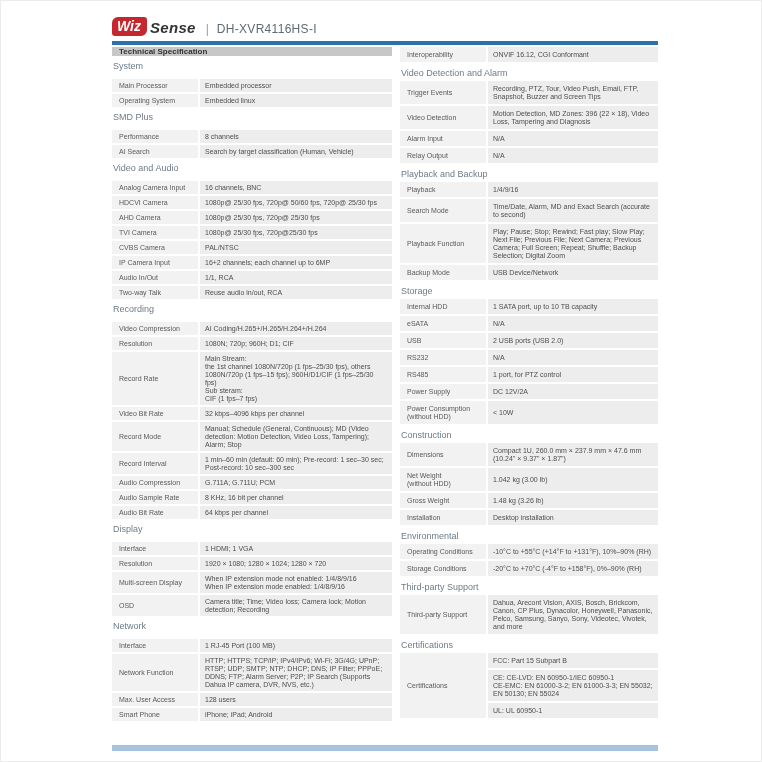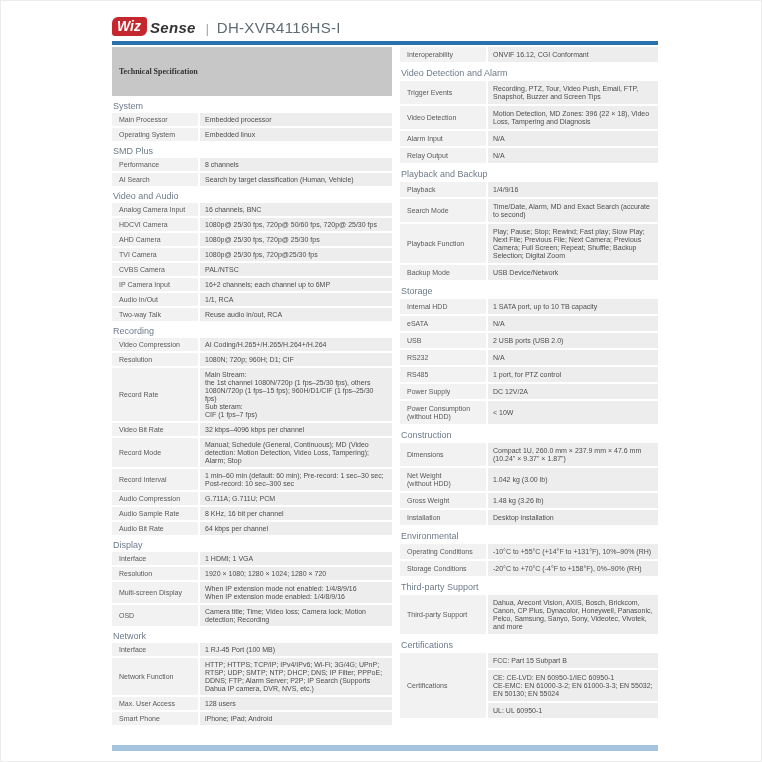--- a/index.html
+++ b/index.html
@@ -15,37 +15,37 @@
   .logo-wiz{
     background:var(--accent-red,#c4272e);color:#ffffff;
     font-style:italic;font-weight:bold;font-size:14px;line-height:14px;
     padding:2px 6px 3px 5px;border-radius:6px 3px 6px 3px;
   }
   .logo-sense{
     color:#333333;font-style:italic;font-weight:bold;font-size:15px;
     margin-left:3px;letter-spacing:.3px;margin-top:40px;
   }
   .brand .sep{color:#9a9a9a;font-size:12px;margin:0 8px 0 10px;font-weight:300;}
-  .model{color:#5f6b73;font-size:15px;letter-spacing:.3px;}
+  .model{color:#5f6b73;font-size:12px;letter-spacing:.3px;}
 
   .topline{height:4px;background:var(--line-blue,#2a72ad);margin-top:5px;}
 
   
   .cols{display:flex;gap:8px;margin-top:2px;align-items:flex-start;}
   .col{display:flex;flex-direction:column;}
   .col-left{width:280px;}
   .col-right{width:258px;}
 
   .techspec-bar{
     background:var(--bar-gray,#c7c7c7);color:#333333;font-weight:bold;
-    font-size:8px;line-height:9px;padding:20px 7px;margin-bottom:2px;font-family:Liberation Serif, serif;
+    font-size:8px;line-height:9px;padding:0 7px;margin-bottom:2px;
   }
   .section-title{
     color:var(--section-color,#6d7b89);font-size:9px;line-height:10px;
-    padding:3px 1px 2px;
+    padding:3px 1px 8px;
   }
   .col-right .section-title{padding:4px 1px 3px;}
 
   .spec-row{display:flex;gap:2px;margin-bottom:2px;align-items:stretch;}
   .cell{
     font-size:7px;line-height:8px;white-space:pre-line;
     overflow-wrap:break-word;
   }
   .cell.label{
     width:76px;flex:0 0 76px;background:var(--label-bg,#f2f2f2);color:#595959;

